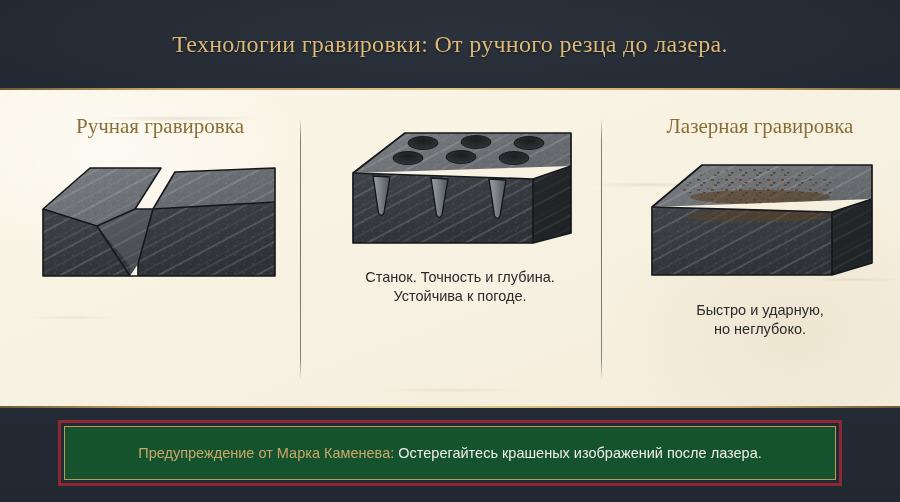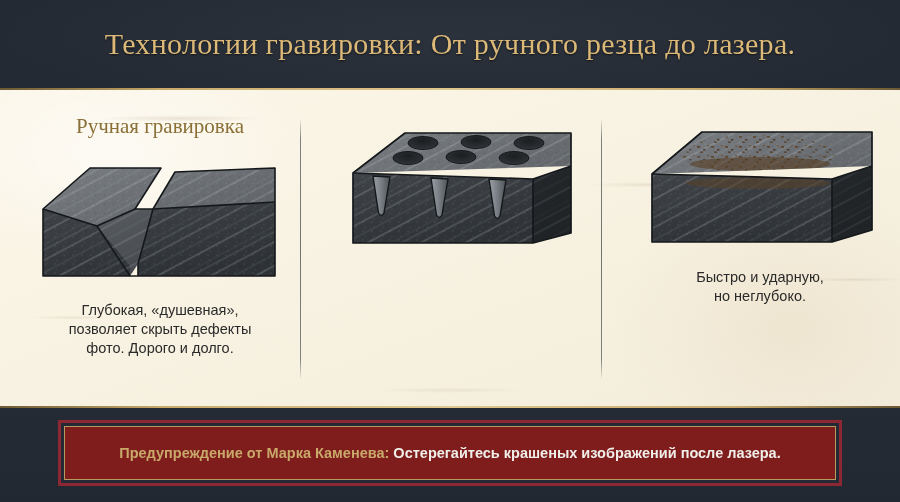--- a/index.html
+++ b/index.html
@@ -25,21 +25,21 @@
     height: 88px;
     background:
       radial-gradient(ellipse 700px 120px at 50% 40%, #2b323c 0%, #242a33 70%, #1f252d 100%);
     display: flex;
     align-items: center;
     justify-content: center;
     box-sizing: border-box;
   }
   .header-title {
     font-family: "Liberation Serif", serif;
-    font-size: 30px;
+    font-size: 24px;
     letter-spacing: 0.3px;
     color: #dcb978;
     text-align: center;
     white-space: nowrap;
     text-shadow: 0 1px 2px rgba(0,0,0,0.6);
   }
   .gold-rule {
     position: absolute;
     left: 0;
     width: 900px;
@@ -147,26 +147,25 @@
     box-sizing: border-box;
     border: 3px solid #8d2733;
     background: #242a33;
     padding: 3px;
   }
   .warn-inner {
     width: 100%;
     height: 100%;
     box-sizing: border-box;
     border: 1px solid #b79a5e;
-    background: #7f1d1d;
+    background: #14532d;
     display: flex;
     flex-direction: row;
     align-items: center;
     justify-content: center;
-    font-weight: bold;
   }
   .warn-line {
     font-size: 14.5px;
     line-height: 22px;
     color: #f0eee9;
     text-align: center;
     white-space: nowrap;
   }
   .warn-label { color: #c9a96a; }
 </style>
@@ -270,23 +269,20 @@
 
             <g fill="none" stroke="#15181b" stroke-width="1.6" stroke-linejoin="round">
               <polygon points="8,55 55,14 126,14 100,55 118,55 140,18 240,14 240,122 8,122"></polygon>
               <path d="M8,55 L62,72 L95,122"></path>
               <path d="M118,55 L103,110 L103,122"></path>
               <path d="M62,72 L100,55"></path>
               <path d="M240,48 L118,55"></path>
             </g>
           </svg>
         </div>
-        <div class="caption">Глубокая, «душевная»,
-позволяет скрыть дефекты
-фото. Дорого и долго.</div>
       </div>
 
       <div class="col">
         <div class="art-wrap">
           <svg width="235" height="130" viewBox="0 0 235 130">
             <defs>
               <clipPath id="cTop2">
                   <polygon points="10,52 62,12 228,12 228,45"></polygon>
                 </clipPath>
               <clipPath id="cFront2">
@@ -340,23 +336,26 @@
               <path d="M146,58 L163,59 L157,95 Q154.5,100 151.5,95 Z" fill="url(#coneG)"></path>
             </g>
 
             <g fill="none" stroke="#15181b" stroke-width="1.7" stroke-linejoin="round">
               <polygon points="10,52 62,12 228,12 228,112 190,122 10,122"></polygon>
               <path d="M10,52 L190,58 L228,45"></path>
               <path d="M190,58 L190,122"></path>
             </g>
           </svg>
         </div>
+        <div class="caption">Станок. Точность и глубина.
+Устойчива к погоде.</div>
       </div>
 
       <div class="col">
+        <div class="col-title">Лазерная гравировка</div>
         <div class="art-wrap">
           <svg width="240" height="125" viewBox="0 0 240 125">
             <defs>
               <clipPath id="cTop3">
                   <polygon points="12,50 62,8 232,8 232,42"></polygon>
                 </clipPath>
               <clipPath id="cFront3">
                   <polygon points="12,50 192,55 192,118 12,118"></polygon>
                 </clipPath>
               <clipPath id="cRight3">

